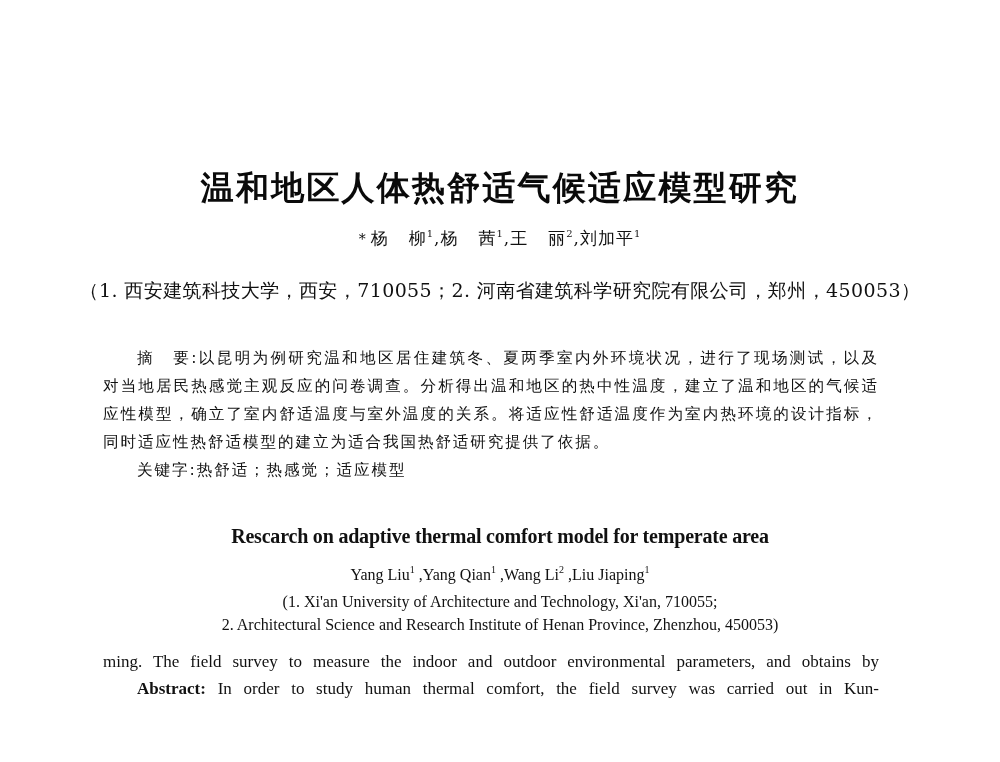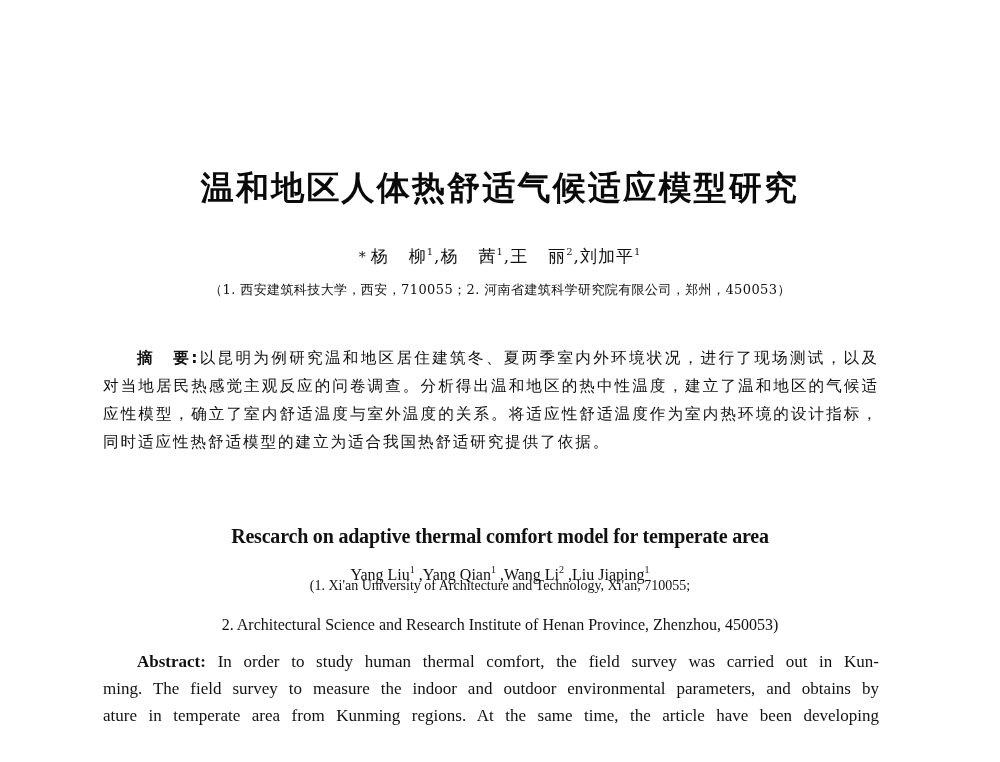--- a/index.html
+++ b/index.html
@@ -31,21 +31,21 @@
       font-family: "DejaVu Sans", "Liberation Sans", sans-serif;
       font-weight: bold;
       font-size: 33px;
       letter-spacing: 2.2px;
       line-height: 44px;
       color: #0a0a0a;
     }
 
     
     #cn-authors {
-      top: 244px;
+      top: 226px;
       font-size: 17px;
       line-height: 24px;
       letter-spacing: 1px;
     }
     #cn-authors sup, #en-authors sup {
       font-size: 10px;
       vertical-align: 7px;
       line-height: 0;
     }
     .author-star {
@@ -53,42 +53,42 @@
       margin-right: 4px;
     }
     .cn-gap {
       display: inline-block;
       width: 20px;
     }
 
     
     #cn-affil {
       top: 278px;
-      font-size: 13px;
+      font-size: 19px;
       line-height: 24px;
       letter-spacing: 0.4px;
     }
 
     
     #cn-abstract {
       left: 103px;
       top: 344px;
       width: 776px;
       font-size: 15.6px;
       line-height: 28px;
       letter-spacing: 1.9px;
       text-align: justify;
     }
     #cn-abstract .para {
       text-indent: 34px;
       margin: 0;
     }
     .cn-label {
       font-family: "DejaVu Sans", "Liberation Sans", sans-serif;
-      font-weight: bold;
+      font-weight: normal;
     }
     .cn-label-gap {
       display: inline-block;
       width: 18px;
     }
     #cn-keywords {
       margin: 0;
       padding-left: 34px;
     }
 
@@ -105,23 +105,23 @@
     
     #en-authors {
       top: 563px;
       font-family: "Liberation Serif", "DejaVu Serif", serif;
       font-size: 16px;
       line-height: 24px;
     }
 
     
     #en-affil-1 {
-      top: 575px;
+      top: 591px;
       font-family: "Liberation Serif", "DejaVu Serif", serif;
-      font-size: 14px;
+      font-size: 16px;
       line-height: 22px;
     }
     #en-affil-2 {
       top: 614px;
       font-family: "Liberation Serif", "DejaVu Serif", serif;
       font-size: 16px;
       line-height: 22px;
     }
 
     
@@ -155,28 +155,28 @@
 <div id="cn-title" class="abs center">温和地区人体热舒适气候适应模型研究</div>
 
 <div id="cn-authors" class="abs center">
   <span class="author-star">*</span><span><span>杨</span><span class="cn-gap"></span><span>柳</span></span><sup>1</sup><span>,</span><span><span>杨</span><span class="cn-gap"></span><span>茜</span></span><sup>1</sup><span>,</span><span><span>王</span><span class="cn-gap"></span><span>丽</span></span><sup>2</sup><span>,</span><span>刘加平</span><sup>1</sup>
 </div>
 
 <div id="cn-affil" class="abs center">（1. 西安建筑科技大学，西安，710055；2. 河南省建筑科学研究院有限公司，郑州，450053）</div>
 
 <div id="cn-abstract" class="abs">
   <p class="para"><span class="cn-label"><span>摘</span><span class="cn-label-gap"></span><span>要</span><span>:</span></span><span>以昆明为例研究温和地区居住建筑冬、夏两季室内外环境状况，进行了现场测试，以及对当地居民热感觉主观反应的问卷调查。分析得出温和地区的热中性温度，建立了温和地区的气候适应性模型，确立了室内舒适温度与室外温度的关系。将适应性舒适温度作为室内热环境的设计指标，同时适应性热舒适模型的建立为适合我国热舒适研究提供了依据。</span></p>
+  <p id="cn-keywords"><span class="cn-label">关键字:</span><span>热舒适；热感觉；适应模型</span></p>
 </div>
 
 <div id="en-title" class="abs center">Rescarch on adaptive thermal comfort model for temperate area</div>
 
 <div id="en-authors" class="abs center">
   <span>Yang Liu</span><sup>1</sup><span> ,</span><span>Yang Qian</span><sup>1</sup><span> ,</span><span>Wang Li</span><sup>2</sup><span> ,</span><span>Liu Jiaping</span><sup>1</sup>
 </div>
 
 <div id="en-affil-1" class="abs center">(1.  Xi'an University of Architecture and Technology, Xi'an, 710055;</div>
 <div id="en-affil-2" class="abs center">2.  Architectural Science and Research Institute of Henan Province,  Zhenzhou,  450053)</div>
 
 <div id="en-abstract" class="abs">
+  <span class="line">ming.  The field survey to measure the indoor and outdoor environmental parameters,  and obtains by</span>
   <span class="line first"><span class="en-label"><span>Abstract</span><span>:</span></span><span> In order to study human thermal comfort,  the field survey was carried out in Kun-</span></span>
-  <span class="line">ming.  The field survey to measure the indoor and outdoor environmental parameters,  and obtains by</span>
-  <span class="line">ature in temperate area from Kunming regions.  At the same time,  the article have been developing</span>
 </div>
 
 </body></html>

